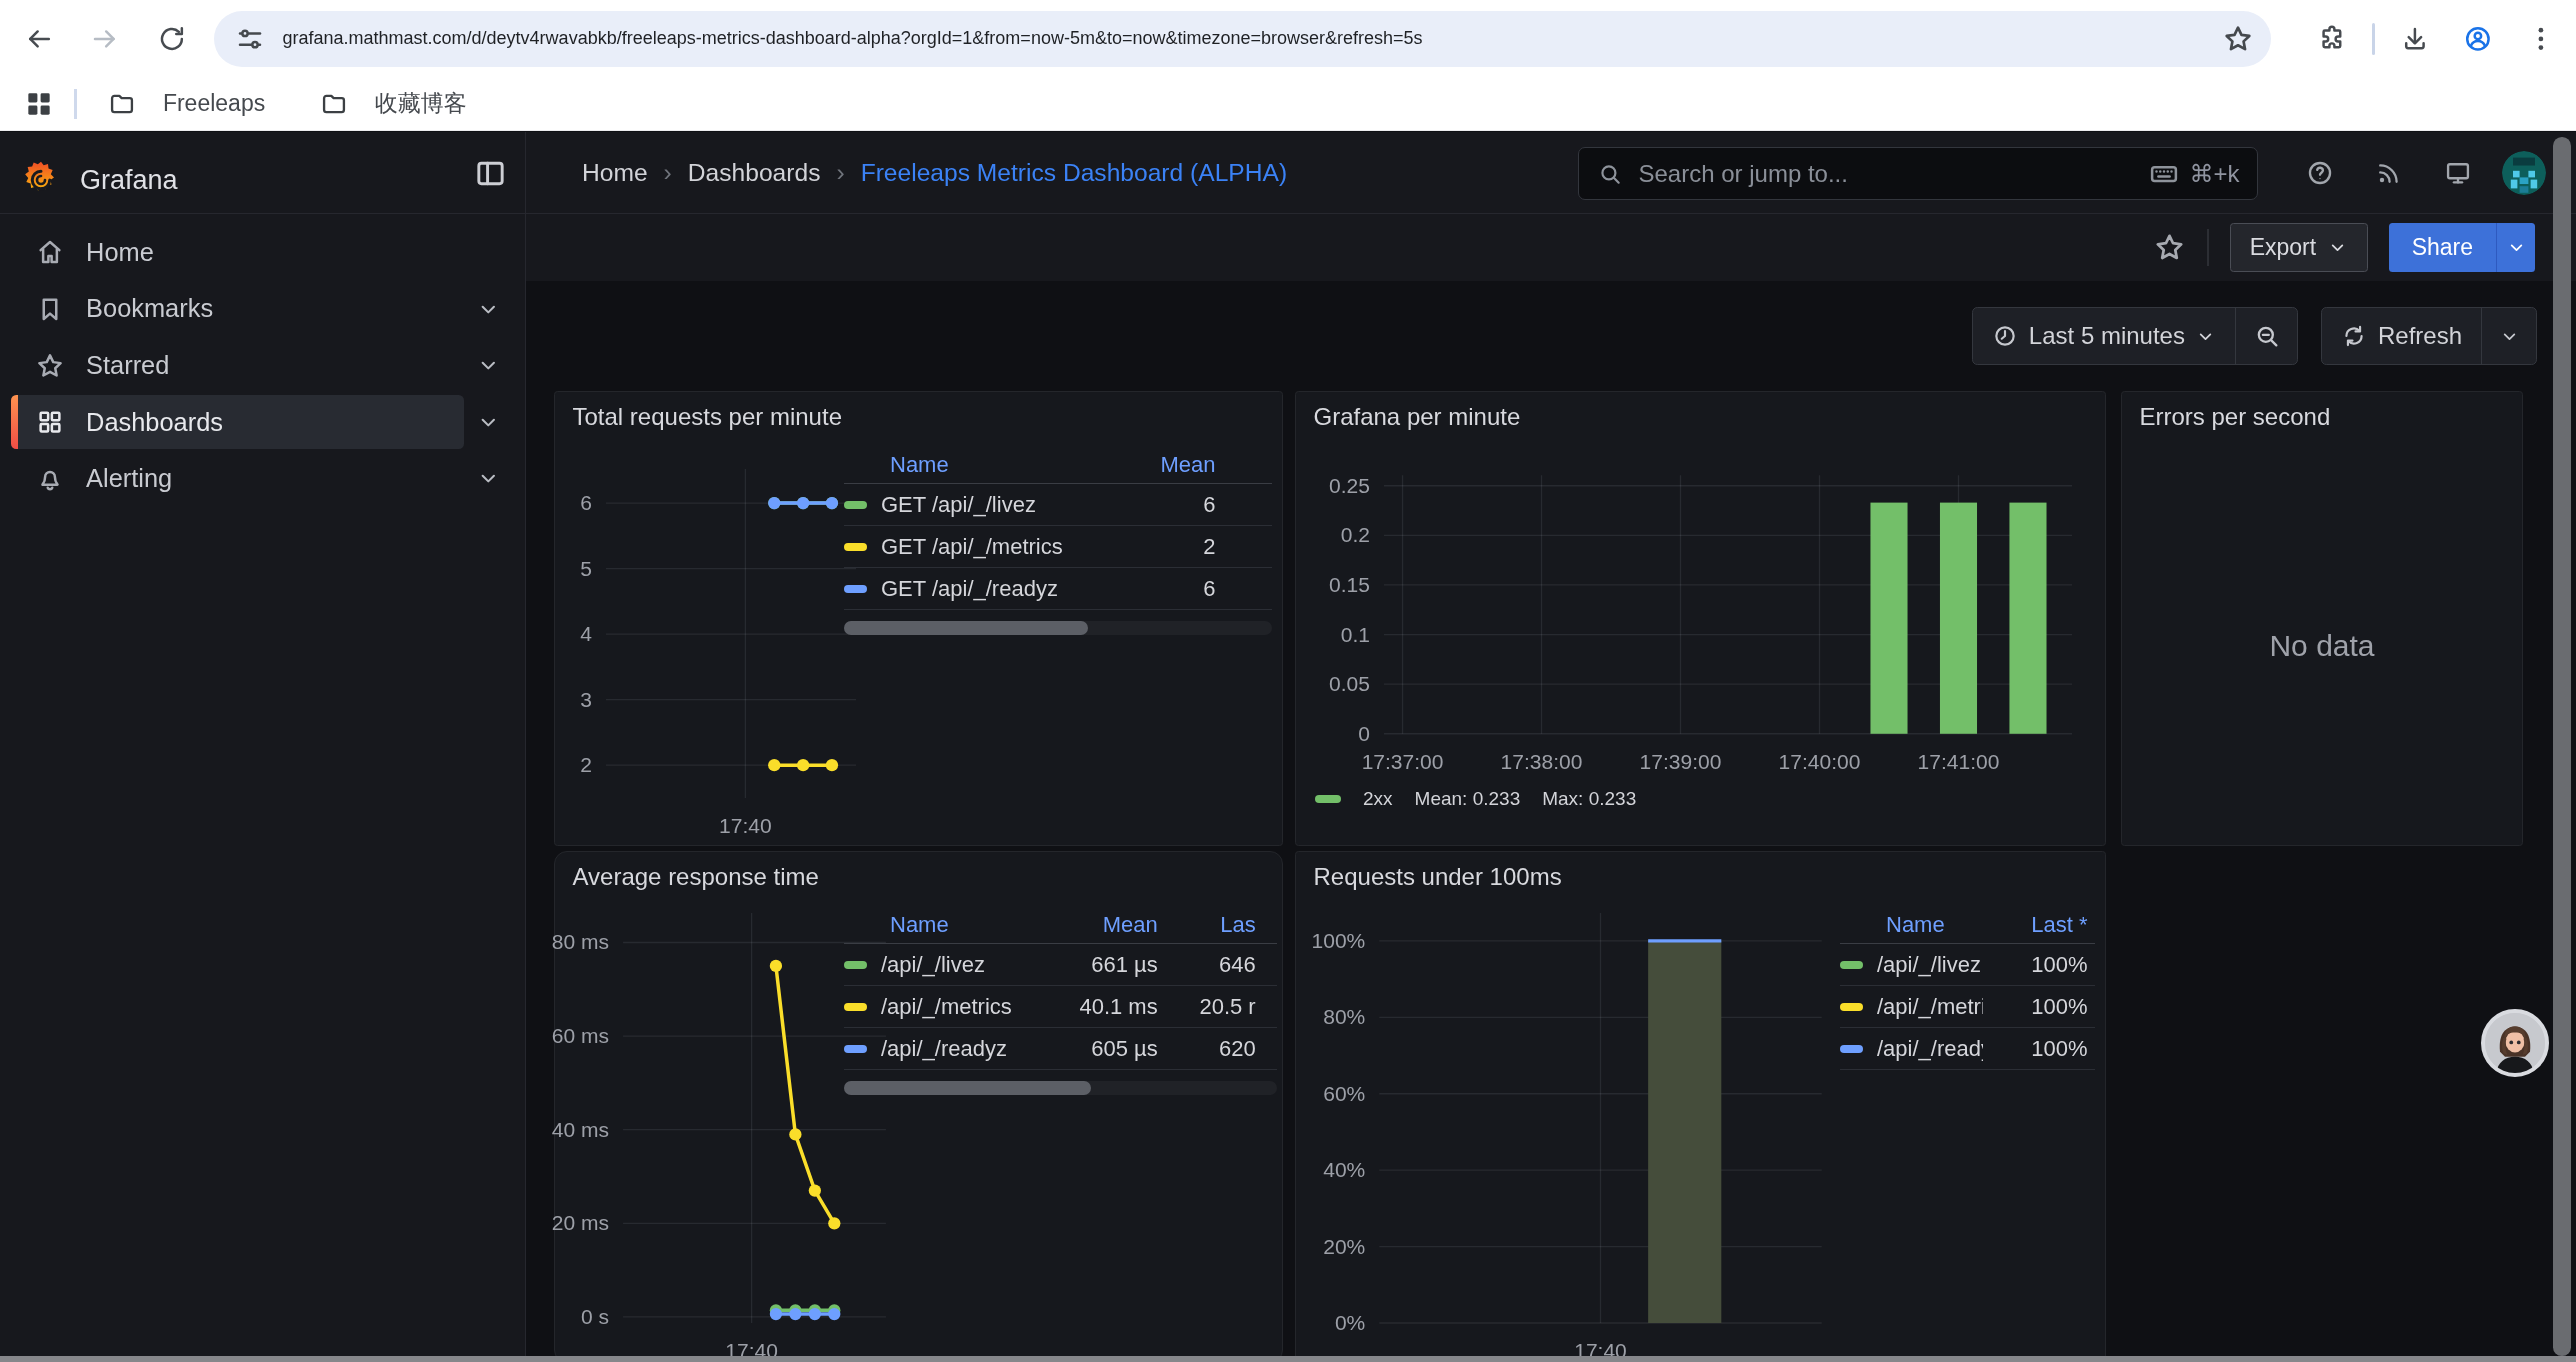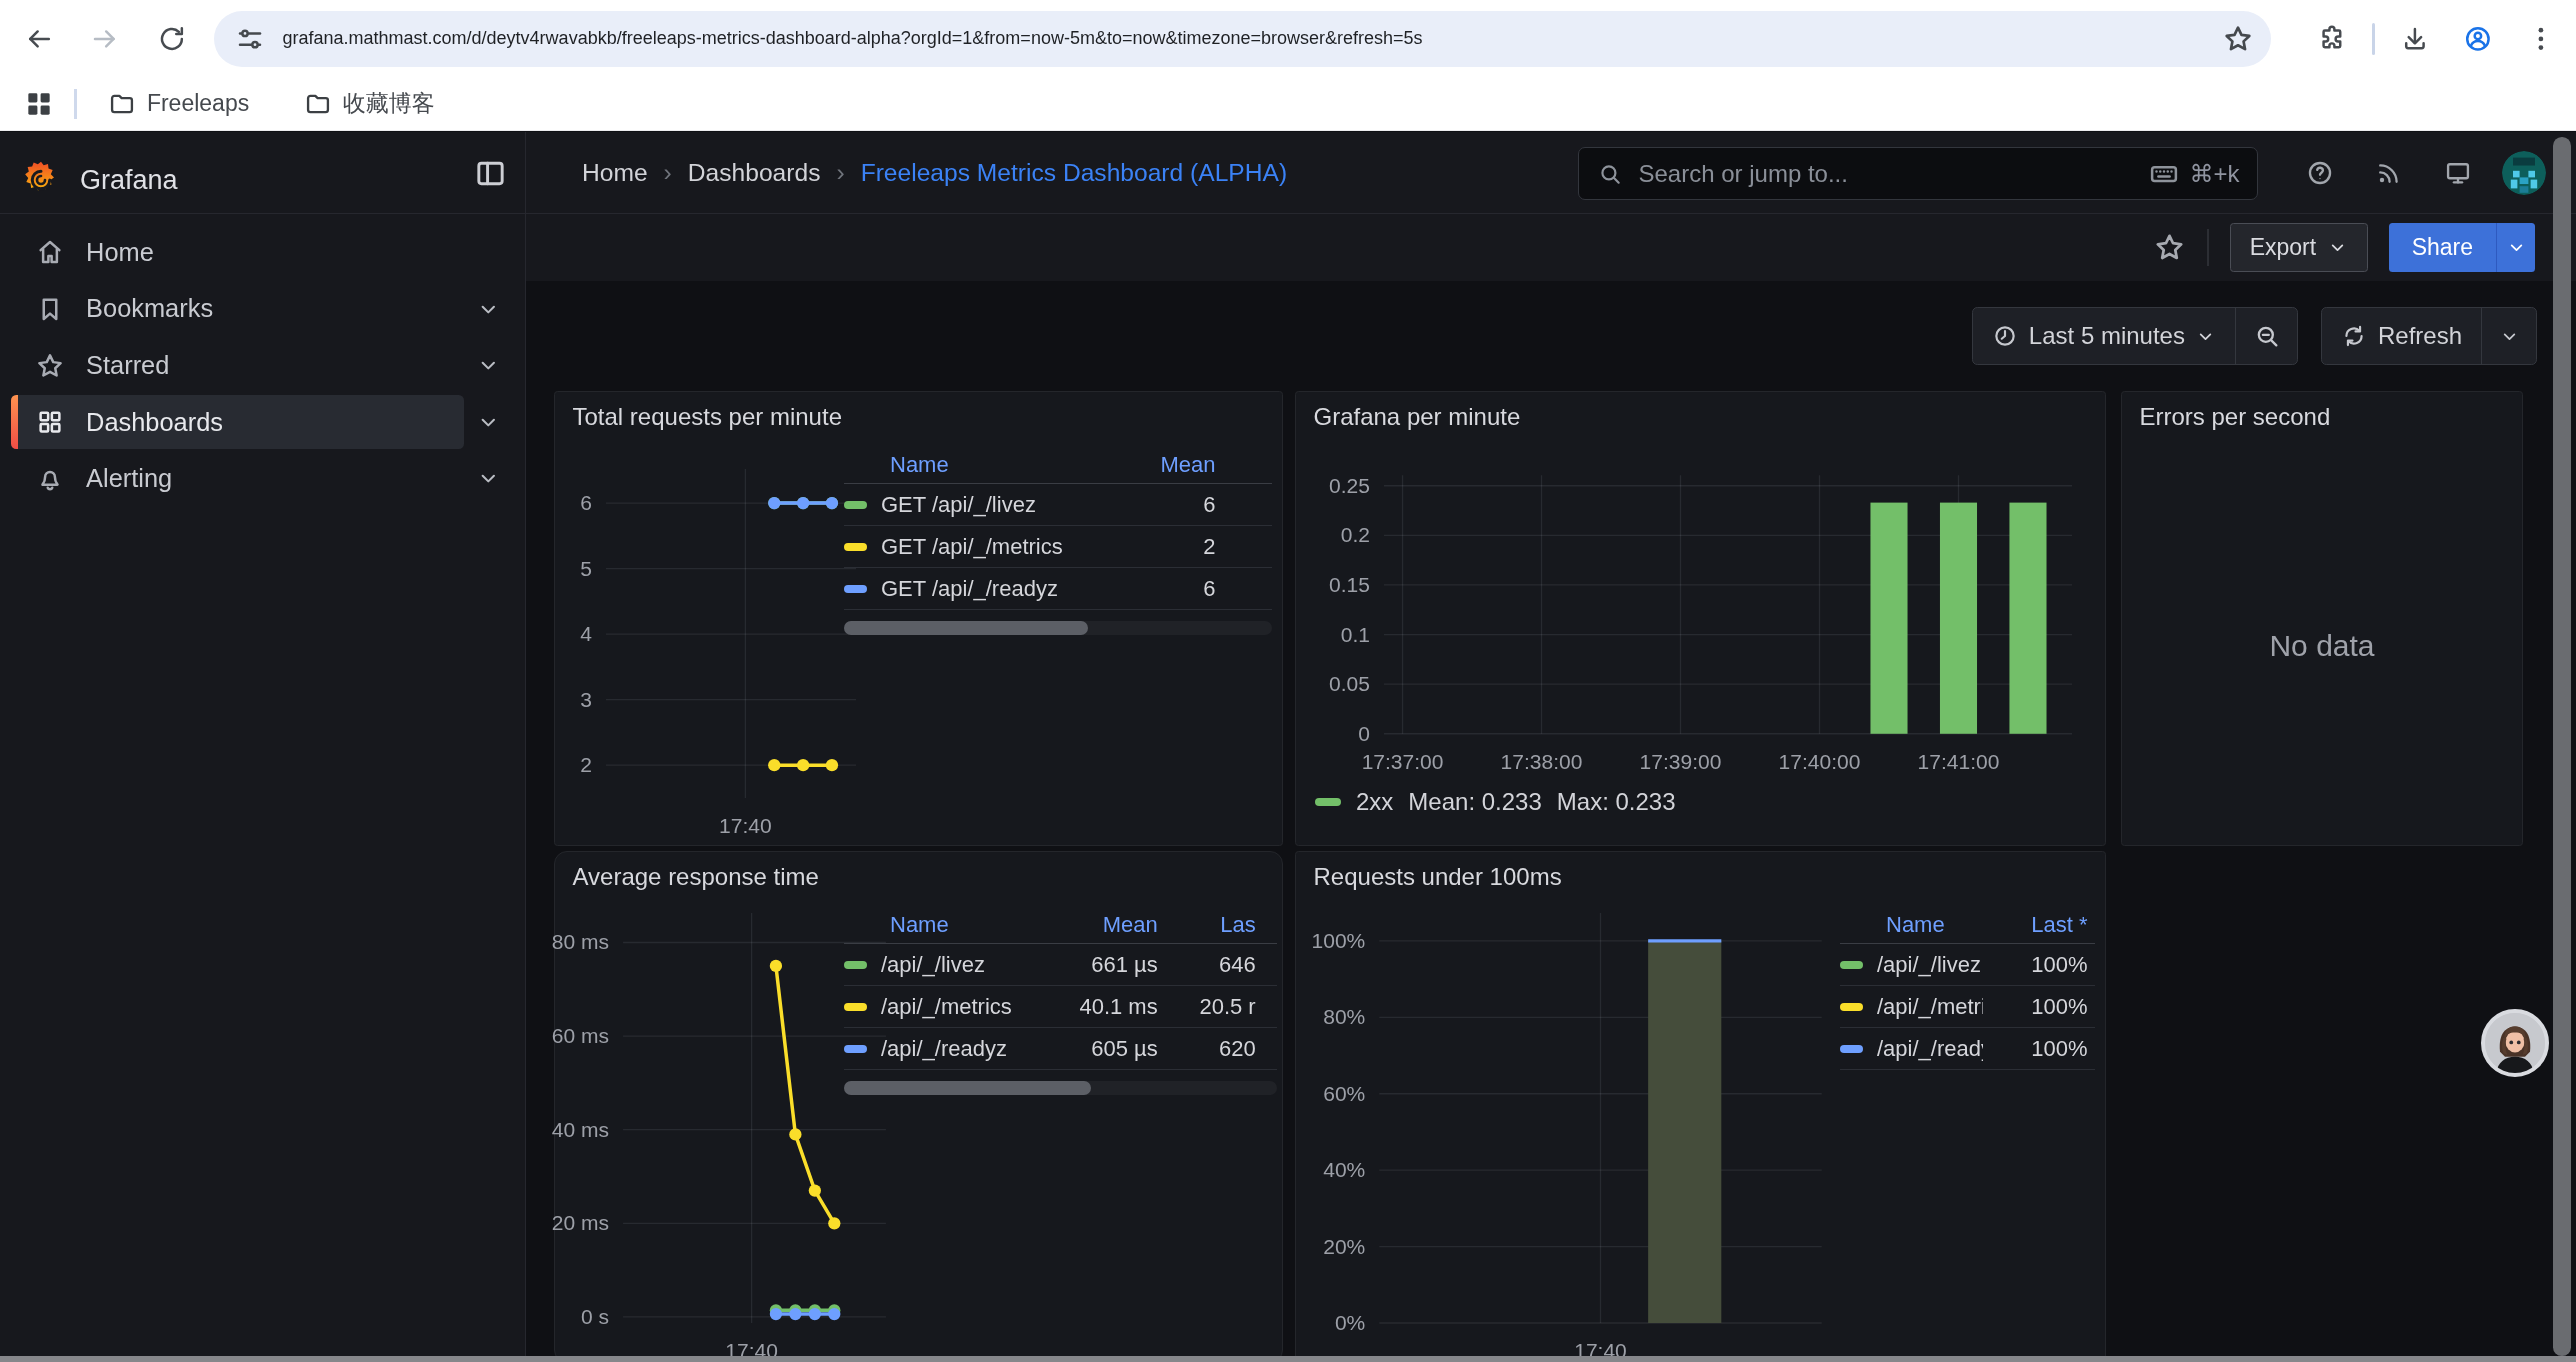--- a/index.html
+++ b/index.html
@@ -20,21 +20,21 @@
   .pill-ic{width:30px;height:30px;margin-left:21px;color:#45494e;}
   .url-text{margin-left:17.5px;font-size:18px;color:#1F2125;white-space:nowrap;overflow:hidden;flex:1;}
   .pill-star{width:32px;height:32px;margin:0 17.5px;color:#45494e;flex:none;}
   .tb-right{position:absolute;right:10.5px;top:14px;display:flex;gap:14px;align-items:center;}
   .ldiv{width:2.6px;height:32px;background:#c9d4e8;border-radius:1.8px;margin:0 1.8px;}
   .bookmarks{position:absolute;left:0;top:77px;width:2576px;height:54px;background:#ffffff;
     border-bottom:0.9px solid #ececee;box-sizing:border-box;display:flex;align-items:center;}
   .bm-apps{width:32px;height:32px;margin-left:23px;color:#3c4044;}
   .bmdiv{width:2.6px;height:30px;background:#cfd9ec;margin-left:19px;}
   .bm-list{display:flex;gap:30px;margin-left:19px;}
-  .bm-chip{display:flex;align-items:center;gap:11px;padding:5.3px 12.3px;border-radius:16px;}
+  .bm-chip{display:flex;align-items:center;gap:27px;padding:5.3px 12.3px;border-radius:16px;}
   .bm-chip .ic{width:28px;height:28px;color:#3c4044;}
   .bm-label{font-size:23px;color:#45494e;}
 
   
   .gf-header{position:absolute;left:0;top:132px;width:2576px;height:82px;background:#17181D;
     border-bottom:0.9px solid #26272E;box-sizing:border-box;}
   .gf-brand{position:absolute;left:0;top:0;width:526px;height:96px;border-right:0.9px solid #26272E;
     box-sizing:border-box;display:flex;align-items:center;}
   .gf-logo{width:40px;height:40px;margin-left:21px;}
   .gf-logo svg{width:100%;height:100%;}
@@ -123,22 +123,22 @@
   .p5 .ltable{left:544px;right:10.5px;top:54px;}
   .lt-row{display:flex;align-items:center;height:41px;border-bottom:0.9px solid #2B2E35;}
   .lt-head{height:37px;border-bottom:0.9px solid #3A3D44;color:#6E9FFF;font-weight:500;}
   .lt-head .lt-name{padding-left:46px;}
   .lt-name{flex:1;display:flex;align-items:center;white-space:nowrap;overflow:hidden;}
   .lt-val{text-align:right;white-space:nowrap;}
   .swatch{display:inline-block;width:23px;height:8px;border-radius:4.4px;margin-right:14px;flex:none;}
   .lt-sb{height:14px;background:#202227;border-radius:7px;margin-top:10.5px;}
   .lt-sb-thumb{height:14px;width:57%;background:#5C5F66;border-radius:7px;}
 
-  .p2legend{position:absolute;left:19px;top:396px;display:flex;align-items:center;gap:15px;
-    font-size:24px;color:#D3D4D9;}
+  .p2legend{position:absolute;left:19px;top:396px;display:flex;align-items:center;gap:22px;
+    font-size:19px;color:#D3D4D9;}
   .p2swatch{width:26px;height:8.8px;border-radius:4.4px;}
 
   
   .scroll-thumb{position:absolute;left:2553px;top:137px;width:17.5px;height:1219px;background:#6A6C70;border-radius:8.8px;}
   .bottom-strip{position:absolute;left:0;top:1356px;width:2576px;height:7px;background:#86878B;}
   .float-avatar{position:absolute;left:2481px;top:1009px;width:68px;height:68px;border-radius:50%;
     background:#C7C9CE;border:4.4px solid #D9DBE0;box-sizing:border-box;overflow:hidden;}
   .float-avatar svg{width:100%;height:100%;display:block;}
 </style>
 </head>

